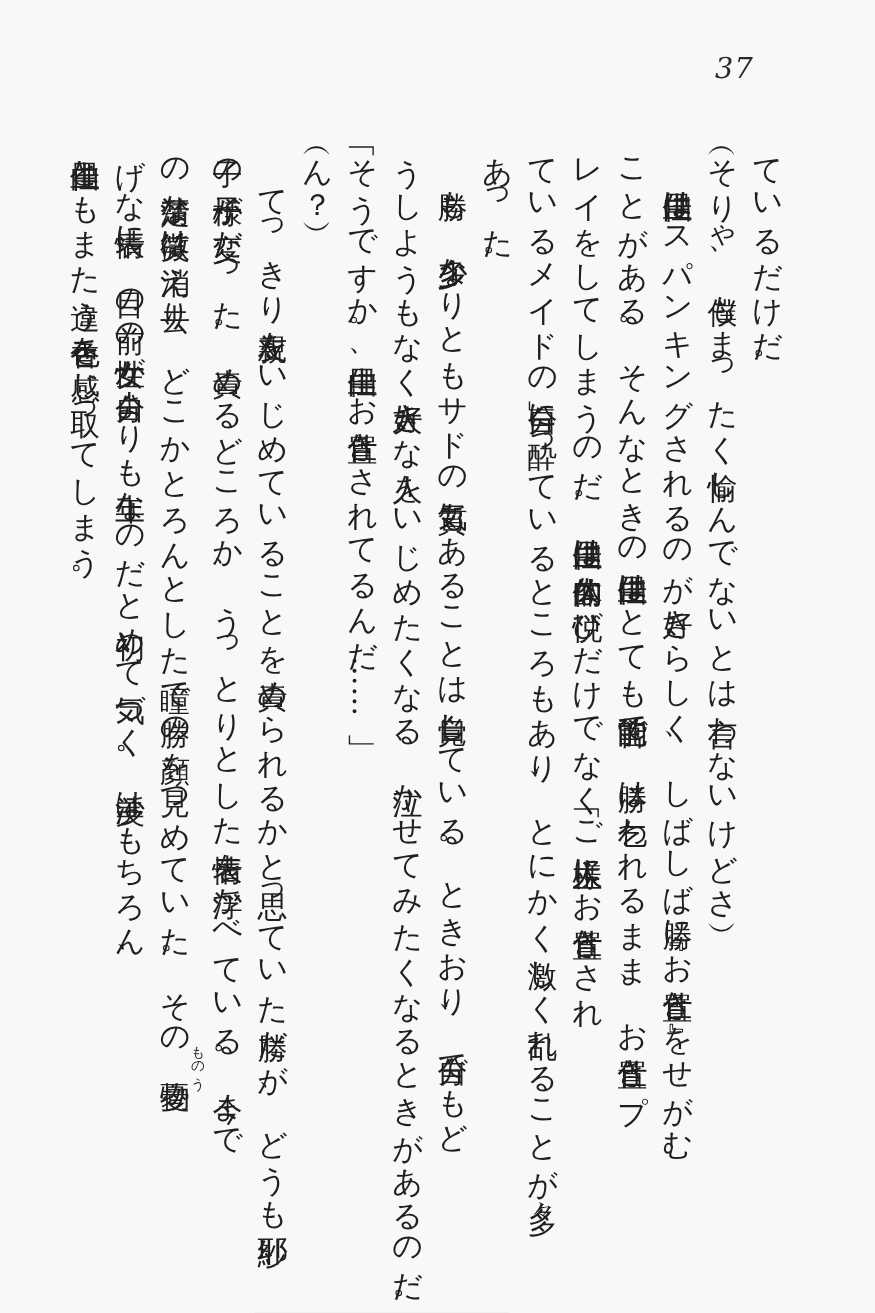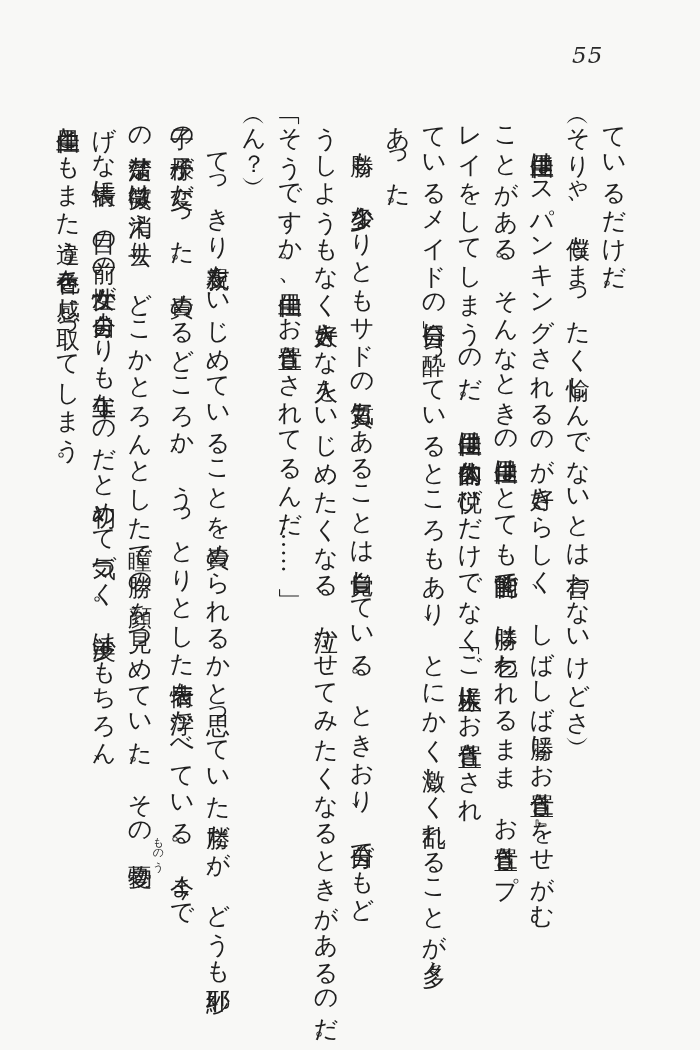--- a/index.html
+++ b/index.html
@@ -54,21 +54,21 @@
   rt {
     font-size: 11px;
     letter-spacing: 0;
     color: #2a2a2a;
   }
 </style>
 </head>
 <body>
 
 <div class="page">
-  <div class="page-number">55</div>
+  <div class="page-number">37</div>
   <div class="text-block">
       <div class="column">ているだけだ。</div>
       <div class="column">（そりゃ、僕もまったく愉しんでないとは言わないけどさ）</div>
       <div class="column indent">由佳里はスパンキングされるのが好きらしく、しばしば勝に『お仕置き』をせがむ</div>
       <div class="column">ことがある。そんなときの由佳里はとても官能的で、勝は乞われるまま、お仕置きプ</div>
       <div class="column">レイをしてしまうのだ。由佳里は肉体的な悦びだけでなく「ご主人様にお仕置きされ</div>
       <div class="column">ているメイドの自分」に酔っているところもあり、とにかく激しく乱れることが多々</div>
       <div class="column">あった。</div>
       <div class="column indent">勝も、多少なりともサドの気質もあることは自覚している。ときおり、自分でもど</div>
       <div class="column">うしようもなく大好きな人をいじめたくなる、泣かせてみたくなるときがあるのだ。</div>

